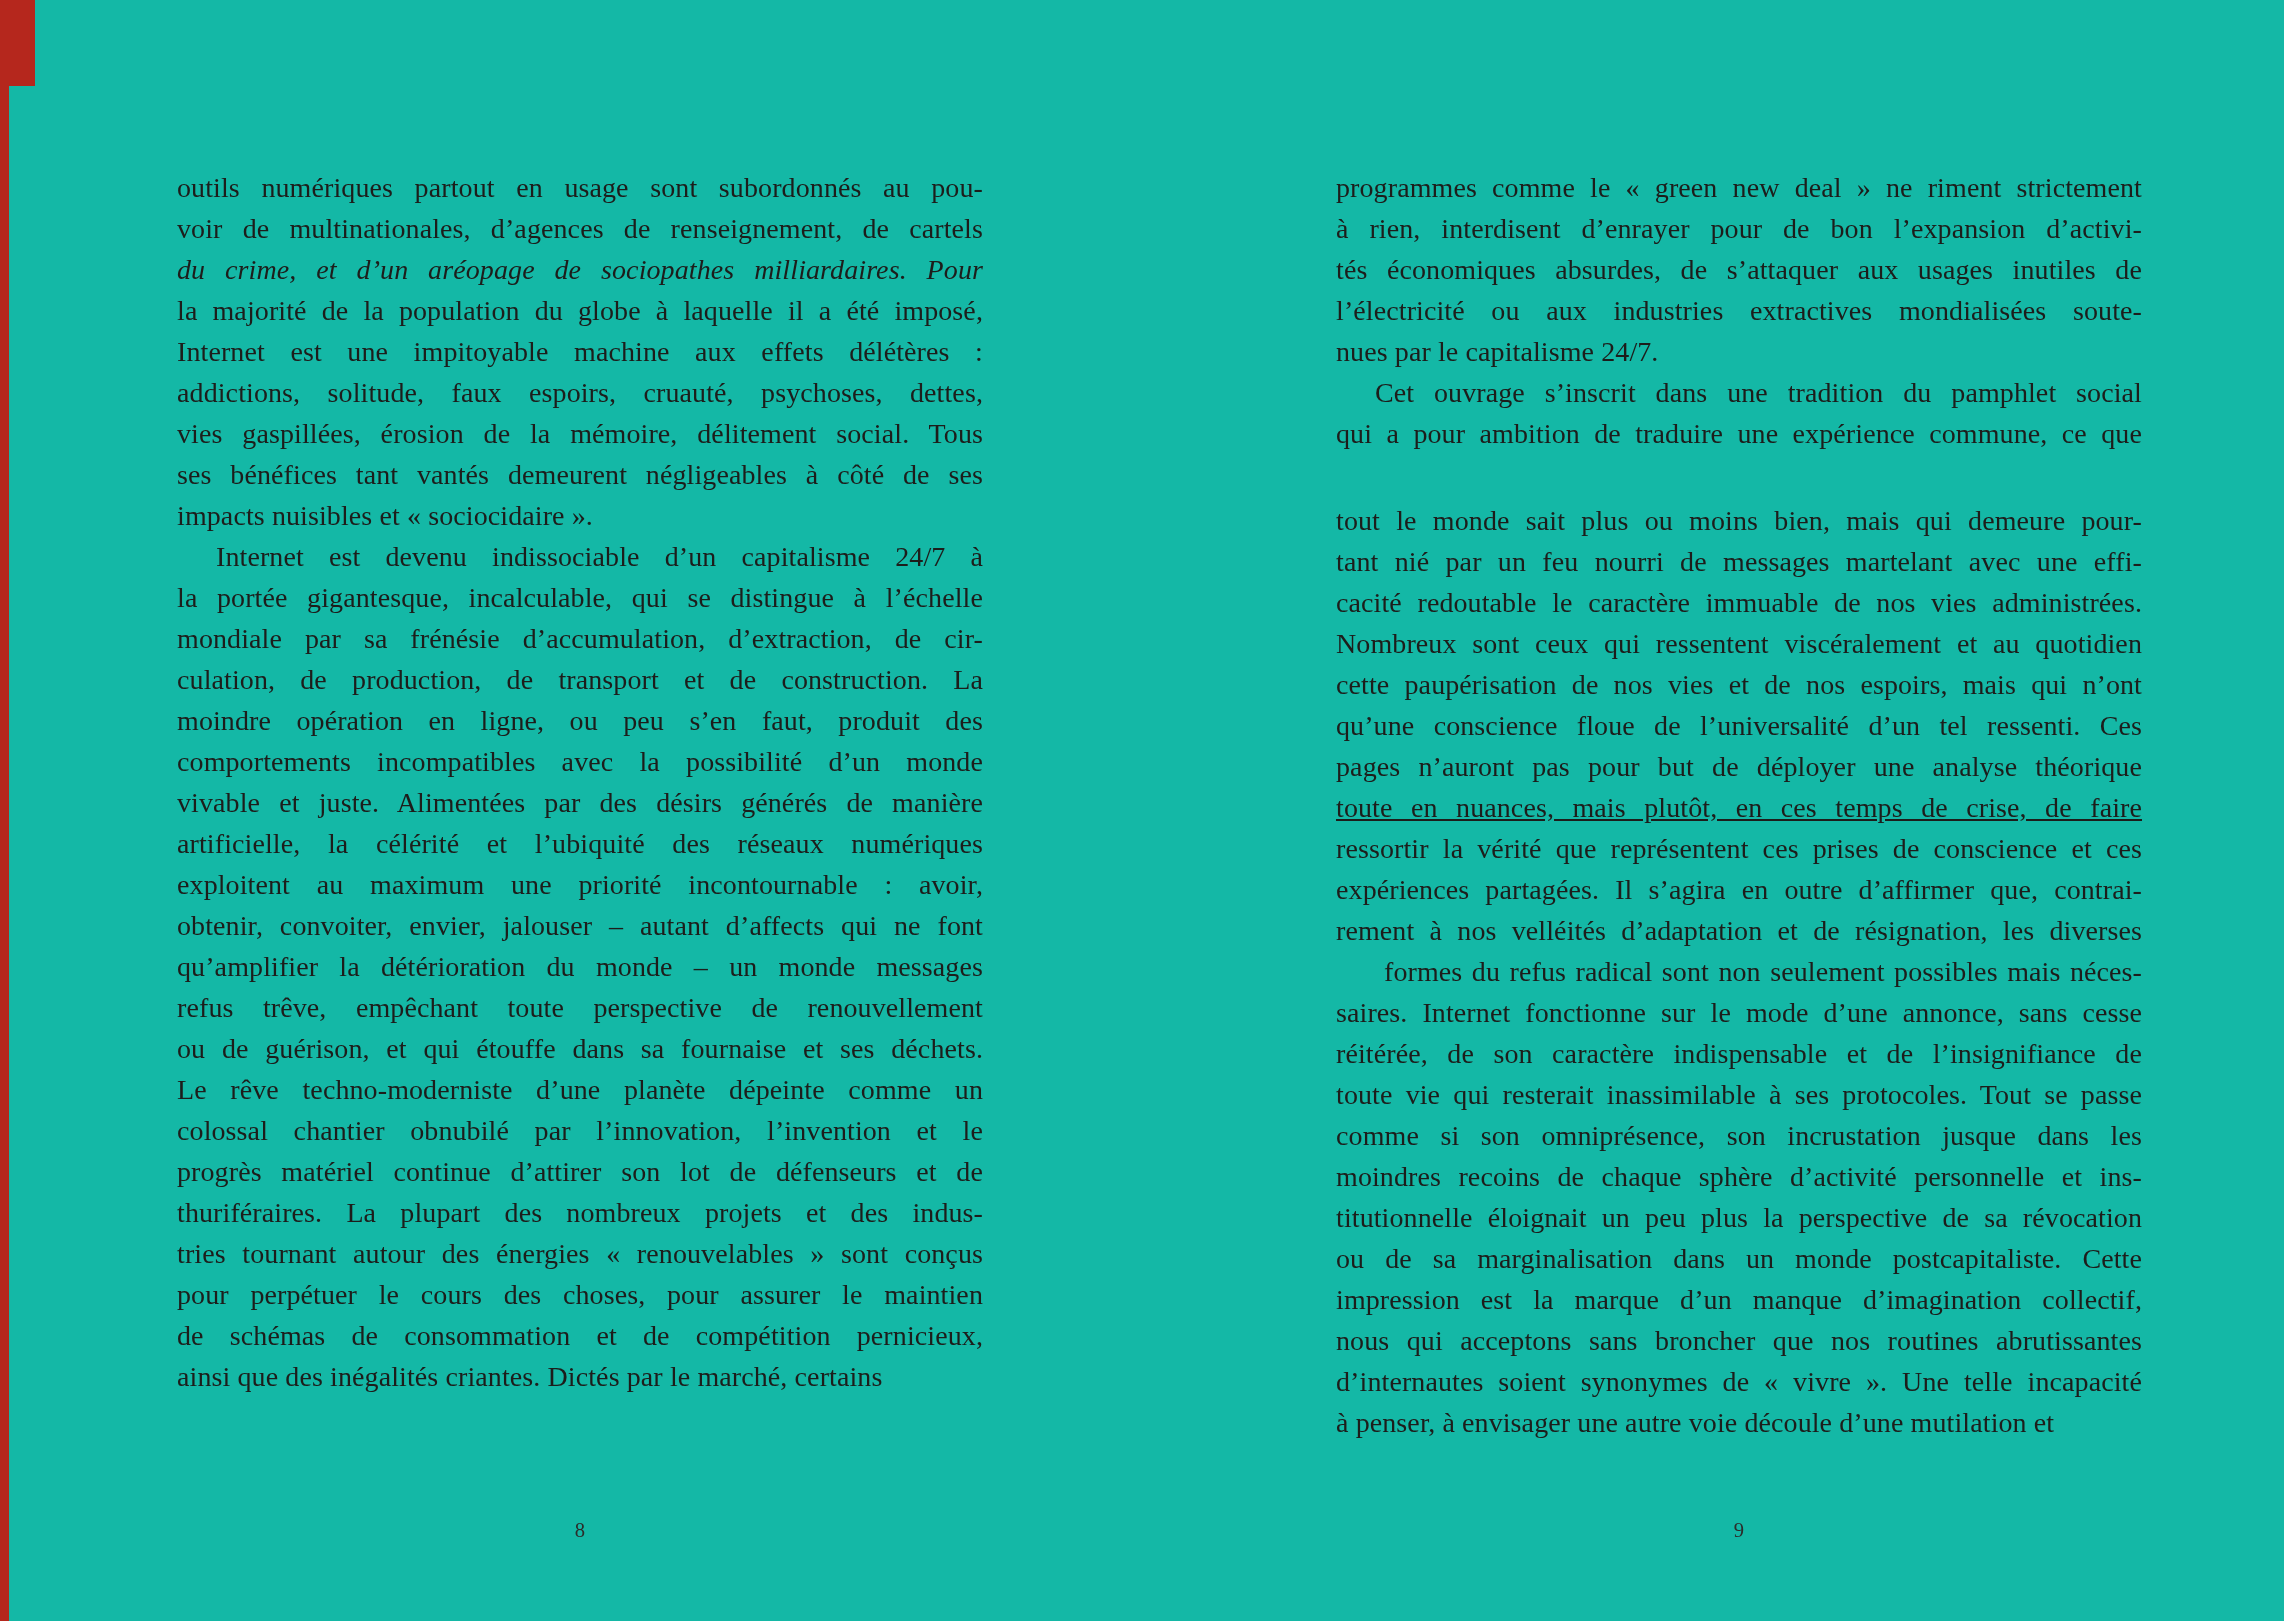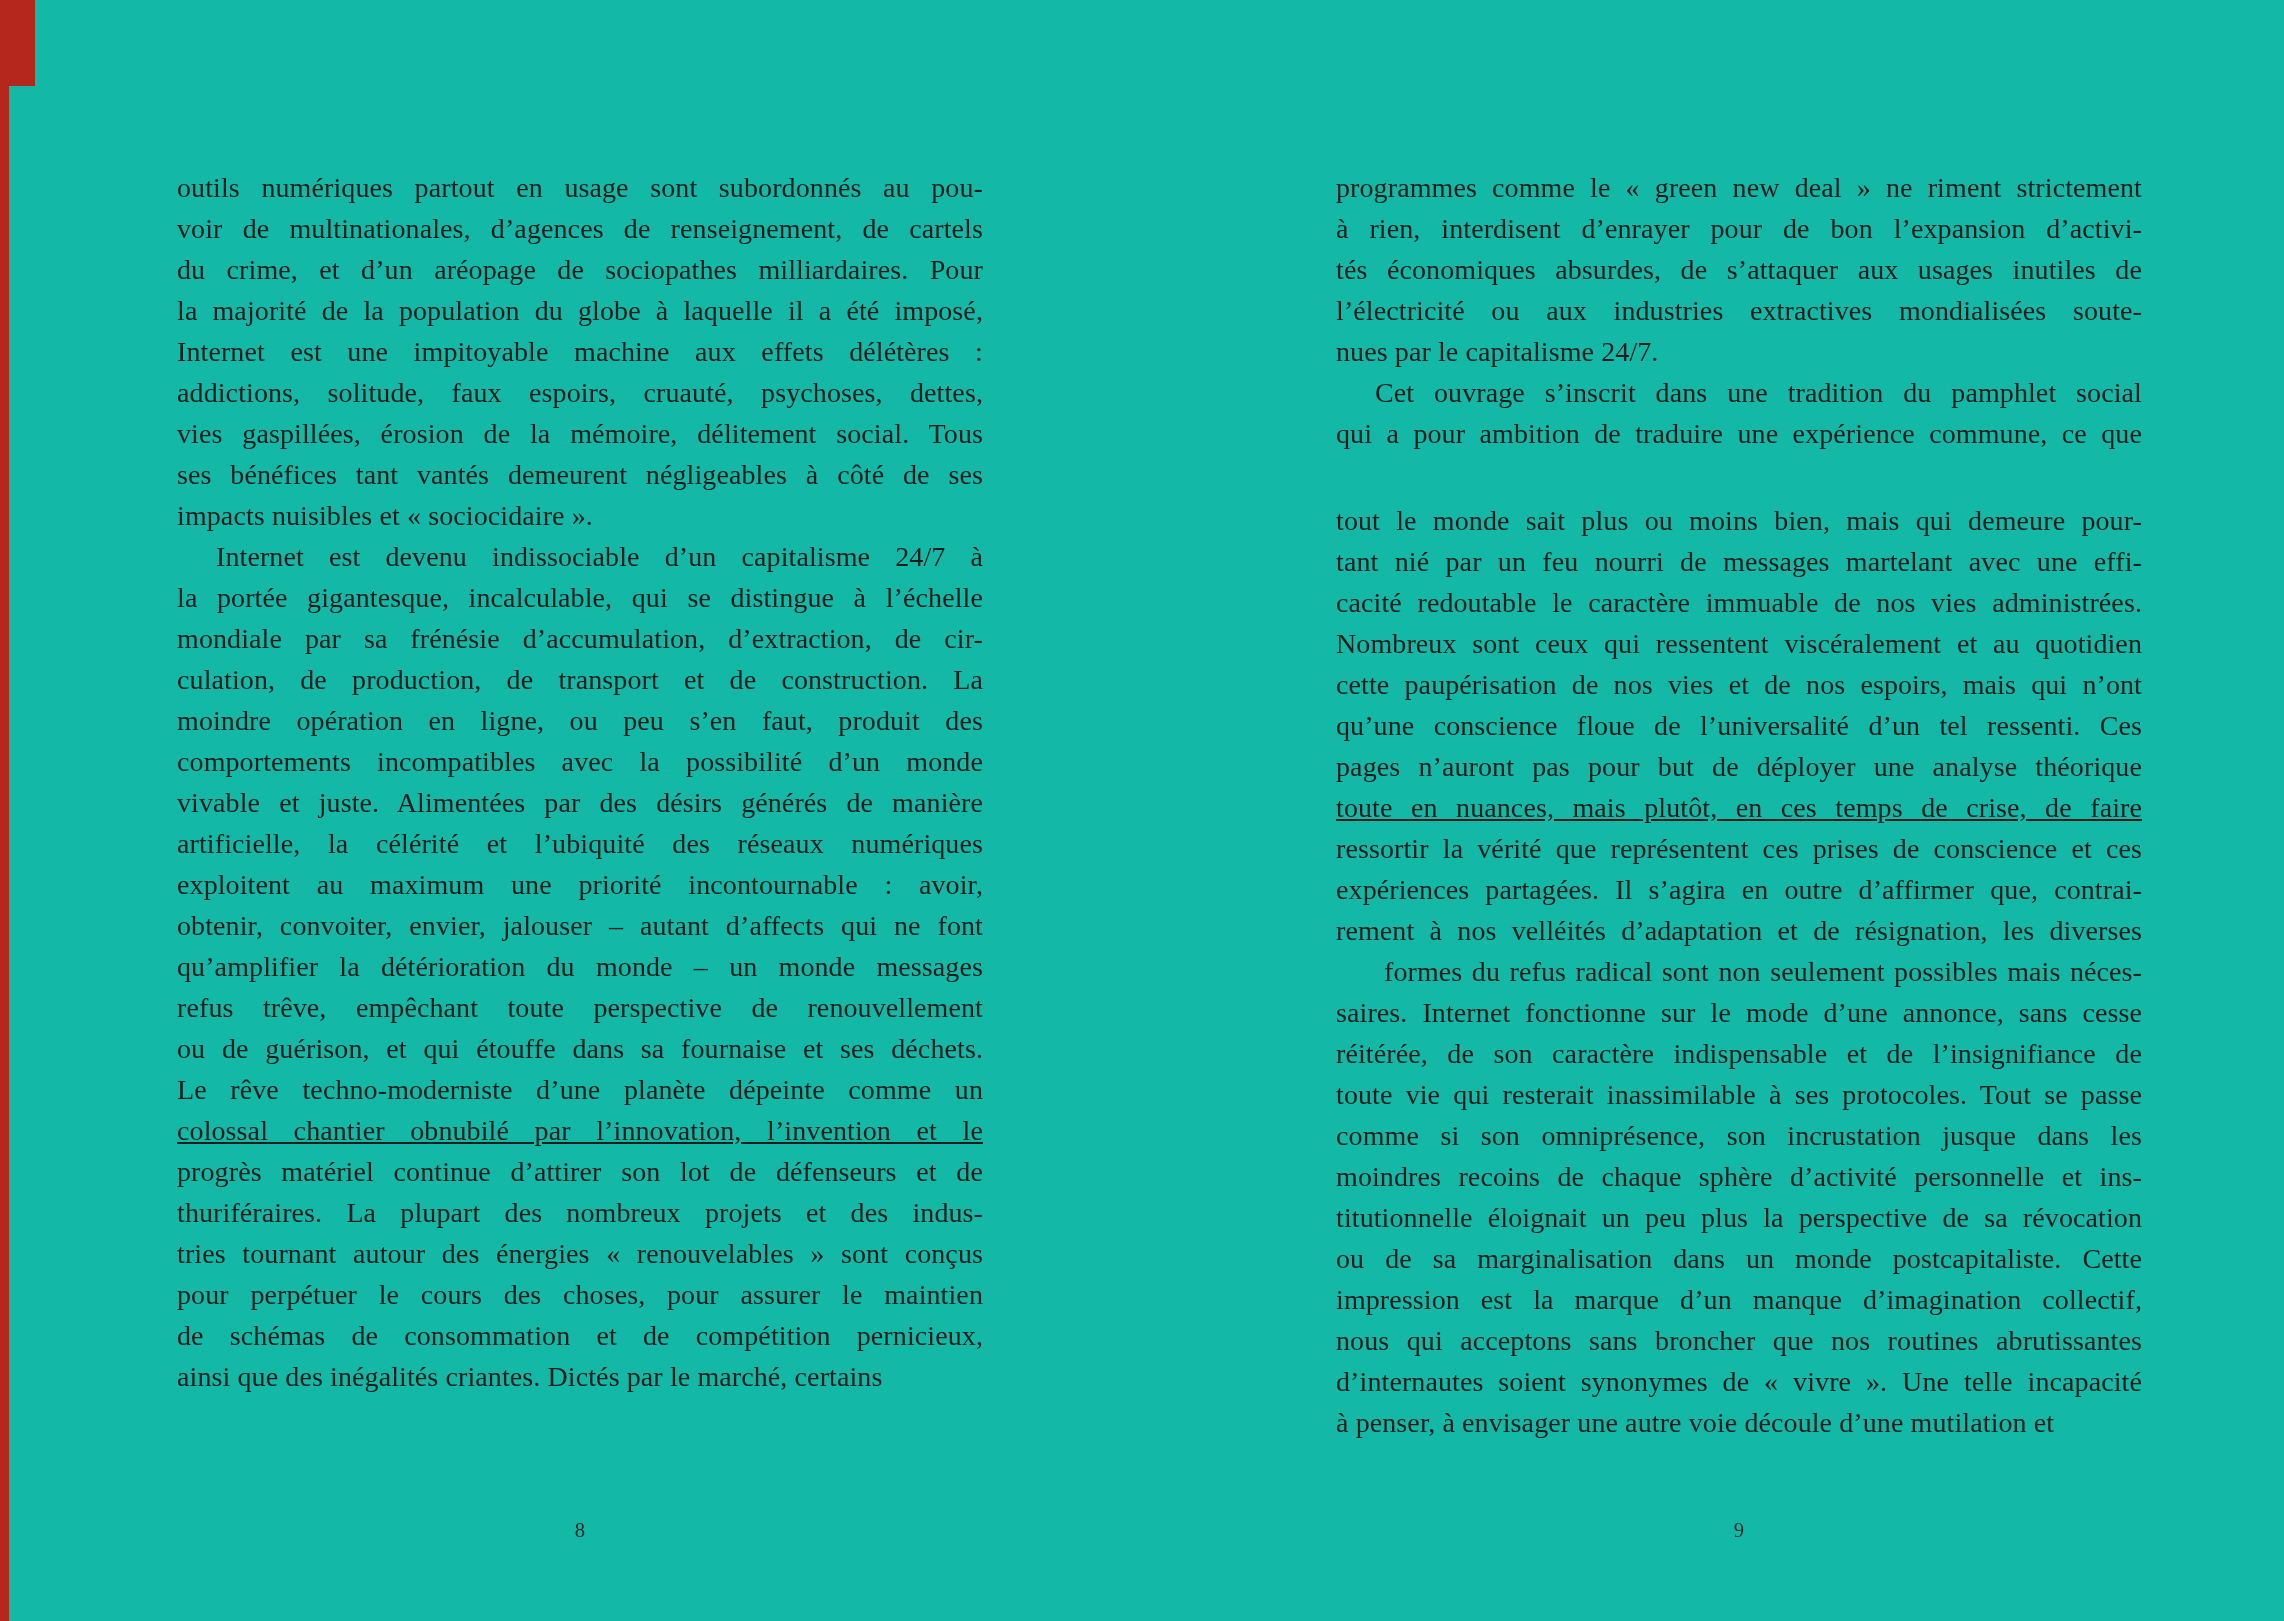--- a/index.html
+++ b/index.html
@@ -80,21 +80,21 @@
 <div class="spread">
 
   <div class="cover-edge-strip"></div>
   <div class="cover-edge-corner"></div>
 
   <div class="page page-left">
     <div class="page-text">
         <div class="paragraph">
           <div class="line" style="white-space: normal;">outils numériques partout en usage sont subordonnés au pou-</div>
           <div class="line" style="white-space: normal;">voir de multinationales, d’agences de renseignement, de cartels</div>
-          <div class="line" style="white-space: normal;">du crime, et d’un aréopage de sociopathes milliardaires. Pour</div>
+          <div class="line" style="white-space: normal; font-style: italic;">du crime, et d’un aréopage de sociopathes milliardaires. Pour</div>
           <div class="line" style="white-space: normal;">la majorité de la population du globe à laquelle il a été imposé,</div>
           <div class="line" style="white-space: normal;">Internet est une impitoyable machine aux effets délétères :</div>
           <div class="line" style="white-space: normal;">addictions, solitude, faux espoirs, cruauté, psychoses, dettes,</div>
           <div class="line" style="white-space: normal;">vies gaspillées, érosion de la mémoire, délitement social. Tous</div>
           <div class="line" style="white-space: normal;">ses bénéfices tant vantés demeurent négligeables à côté de ses</div>
           <div class="line last" style="white-space: normal;">impacts nuisibles et « sociocidaire ».</div>
         </div>
         <div class="paragraph">
           <div class="line indent" style="white-space: normal;">Internet est devenu indissociable d’un capitalisme 24/7 à</div>
           <div class="line" style="white-space: normal;">la portée gigantesque, incalculable, qui se distingue à l’échelle</div>
@@ -103,21 +103,21 @@
           <div class="line" style="white-space: normal;">moindre opération en ligne, ou peu s’en faut, produit des</div>
           <div class="line" style="white-space: normal;">comportements incompatibles avec la possibilité d’un monde</div>
           <div class="line" style="white-space: normal;">vivable et juste. Alimentées par des désirs générés de manière</div>
           <div class="line" style="white-space: normal;">artificielle, la célérité et l’ubiquité des réseaux numériques</div>
           <div class="line" style="white-space: normal;">exploitent au maximum une priorité incontournable : avoir,</div>
           <div class="line" style="white-space: normal;">obtenir, convoiter, envier, jalouser – autant d’affects qui ne font</div>
           <div class="line" style="white-space: normal;">qu’amplifier la détérioration du monde – un monde messages</div>
           <div class="line" style="white-space: normal;">refus trêve, empêchant toute perspective de renouvellement</div>
           <div class="line" style="white-space: normal;">ou de guérison, et qui étouffe dans sa fournaise et ses déchets.</div>
           <div class="line" style="white-space: normal;">Le rêve techno-moderniste d’une planète dépeinte comme un</div>
-          <div class="line" style="white-space: normal; text-decoration: underline;">colossal chantier obnubilé par l’innovation, l’invention et le</div>
+          <div class="line" style="white-space: normal;">colossal chantier obnubilé par l’innovation, l’invention et le</div>
           <div class="line" style="white-space: normal;">progrès matériel continue d’attirer son lot de défenseurs et de</div>
           <div class="line" style="white-space: normal;">thuriféraires. La plupart des nombreux projets et des indus-</div>
           <div class="line" style="white-space: normal;">tries tournant autour des énergies « renouvelables » sont conçus</div>
           <div class="line" style="white-space: normal;">pour perpétuer le cours des choses, pour assurer le maintien</div>
           <div class="line" style="white-space: normal;">de schémas de consommation et de compétition pernicieux,</div>
           <div class="line last" style="white-space: normal;">ainsi que des inégalités criantes. Dictés par le marché, certains</div>
         </div>
       </div>
     <div class="page-number">8</div>
   </div>

